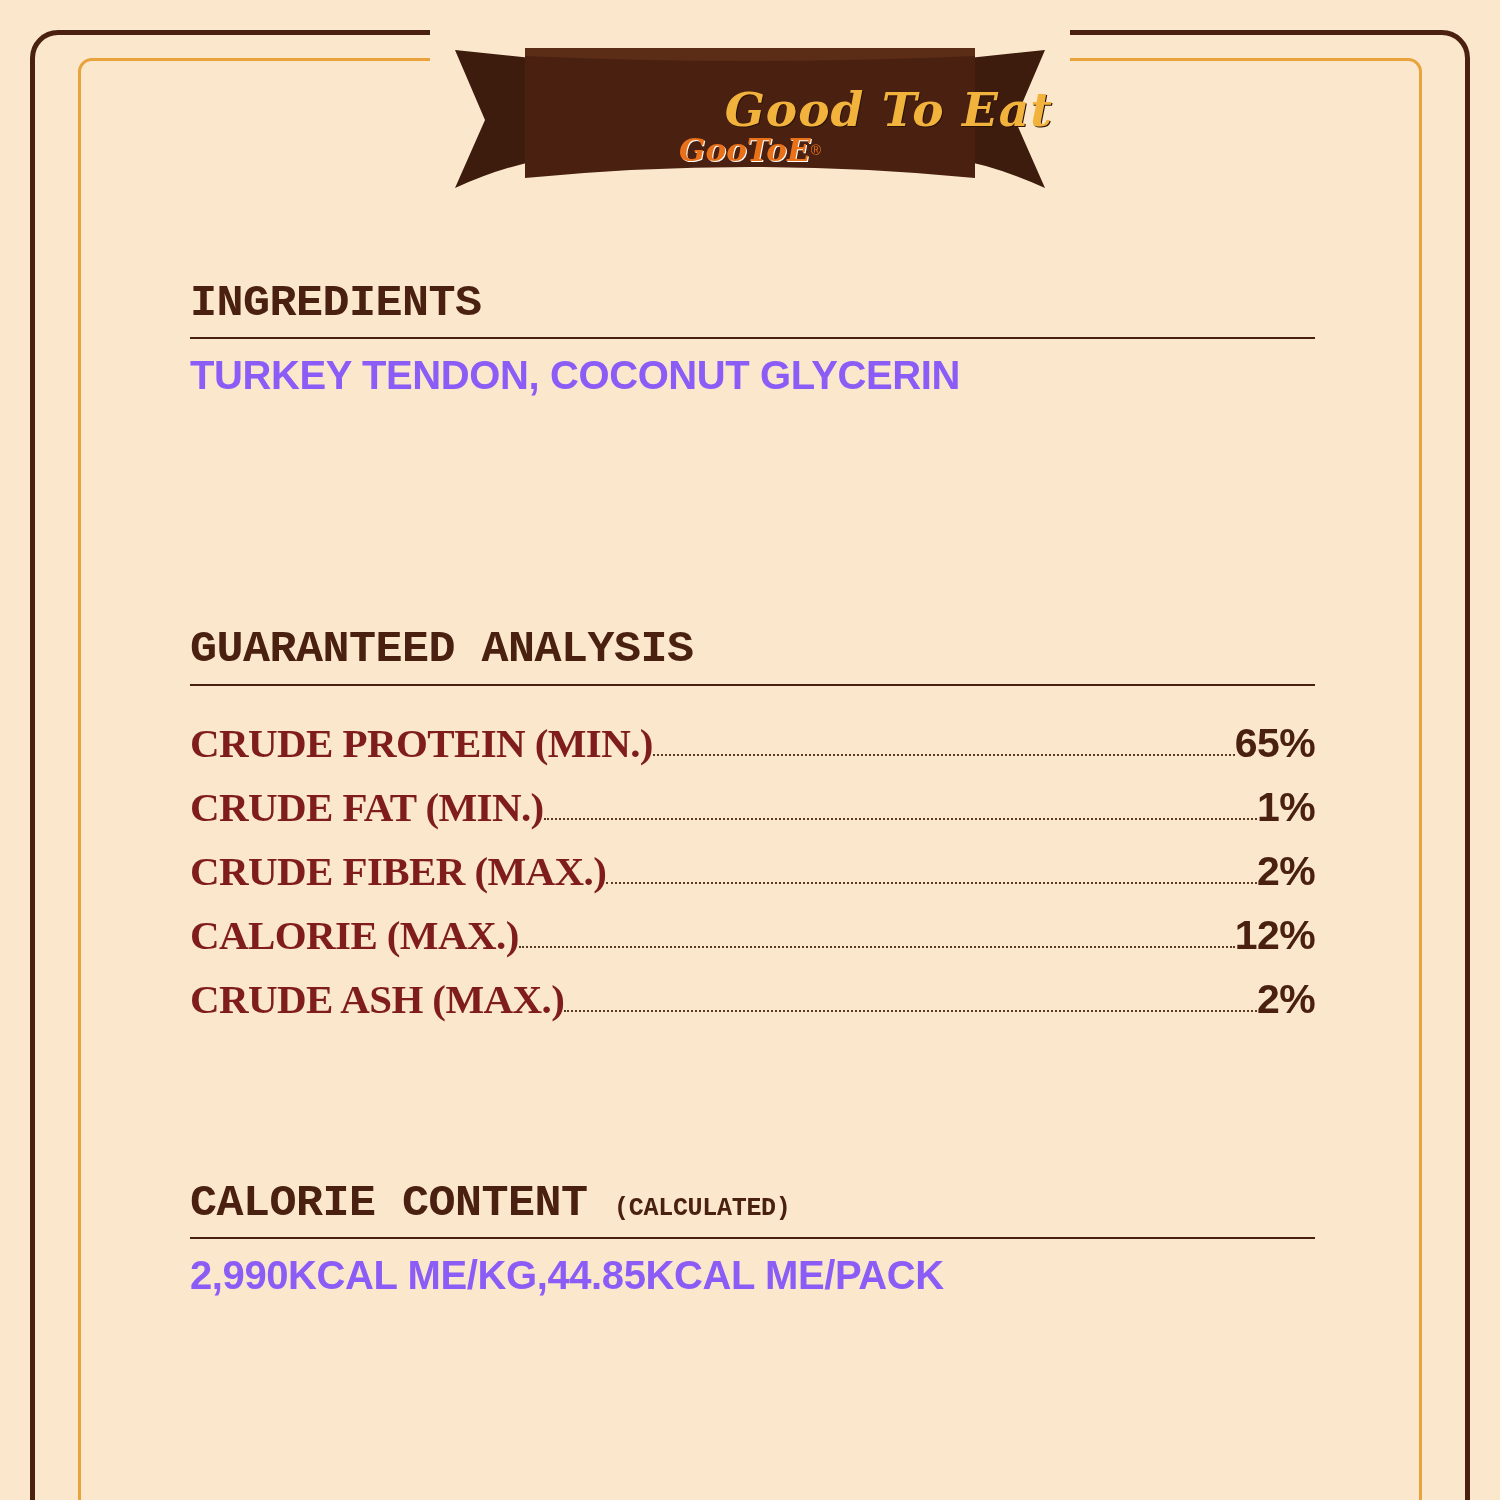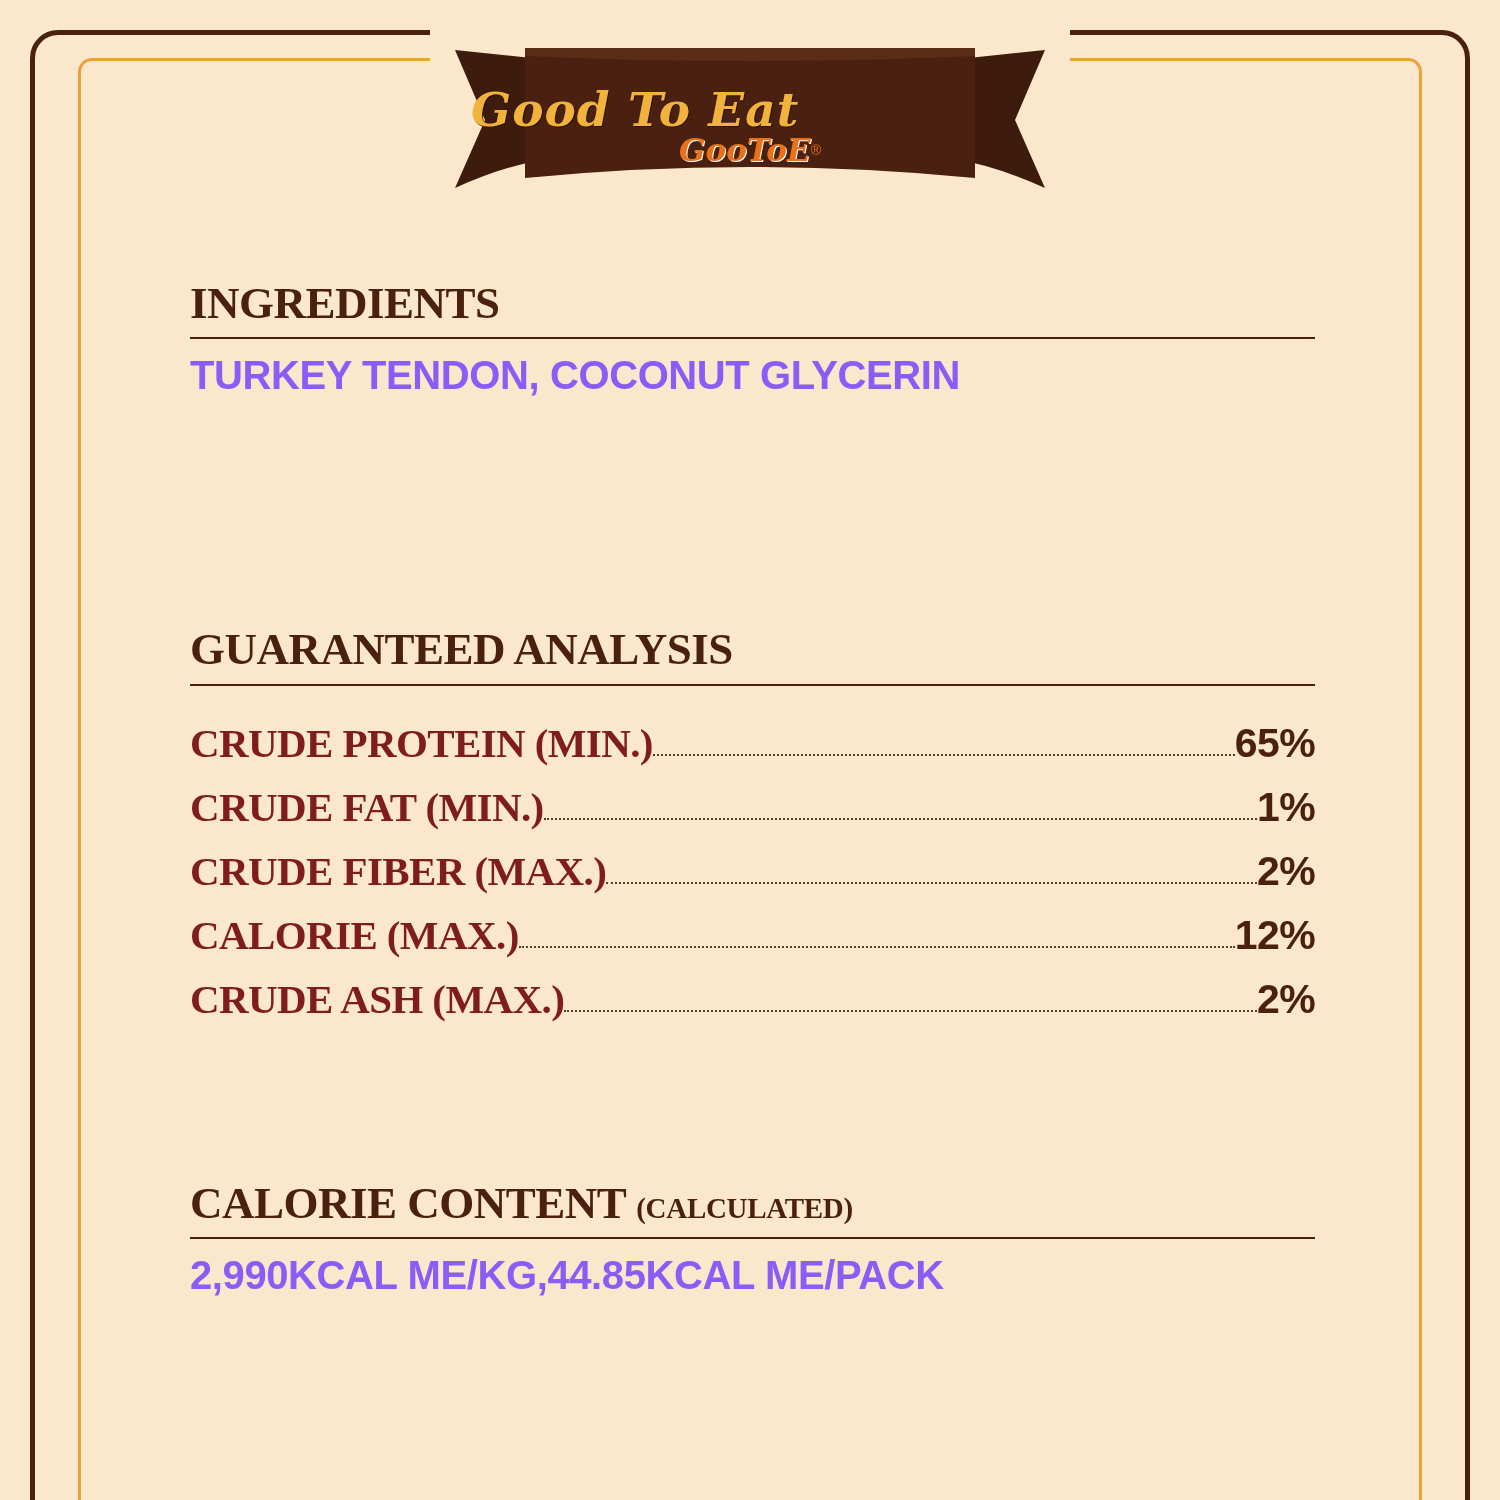--- a/index.html
+++ b/index.html
@@ -62,24 +62,24 @@
     height: 170px;
     z-index: 4;
   }
   .ribbon svg {
     display: block;
     width: 590px;
     height: 170px;
   }
   .ribbon-title {
     position: absolute;
-    left: 16px;
+    left: 8px;
     top: 44px;
     width: 590px;
-    text-align: left;
+    text-align: right;
     font-family: "DejaVu Serif", serif;
     font-style: italic;
     font-weight: bold;
     font-size: 47px;
     letter-spacing: 1px;
     color: #f2b33d;
     z-index: 5;
     text-shadow: 1px 1px 0 #2b1208;
   }
   .ribbon-sub {
@@ -112,30 +112,30 @@
     position: absolute;
     left: 190px;
     top: 280px;
     width: 1125px;
     z-index: 2;
   }
 
   .section { margin-bottom: 0; }
 
   .sec-head {
-    font-family: Liberation Serif, serif;
+    font-family: Liberation Mono, monospace;
     font-weight: bold;
     font-size: 45px;
     letter-spacing: -0.5px;
     color: #4a2111;
     line-height: 1.05;
     white-space: nowrap;
   }
   .sec-head .small {
-    font-size: 29px;
+    font-size: 25px;
     letter-spacing: -0.3px;
   }
   .rule {
     height: 2px;
     background: #4a2111;
     width: 100%;
     margin-top: 10px;
     margin-bottom: 14px;
   }
   .body-line {

